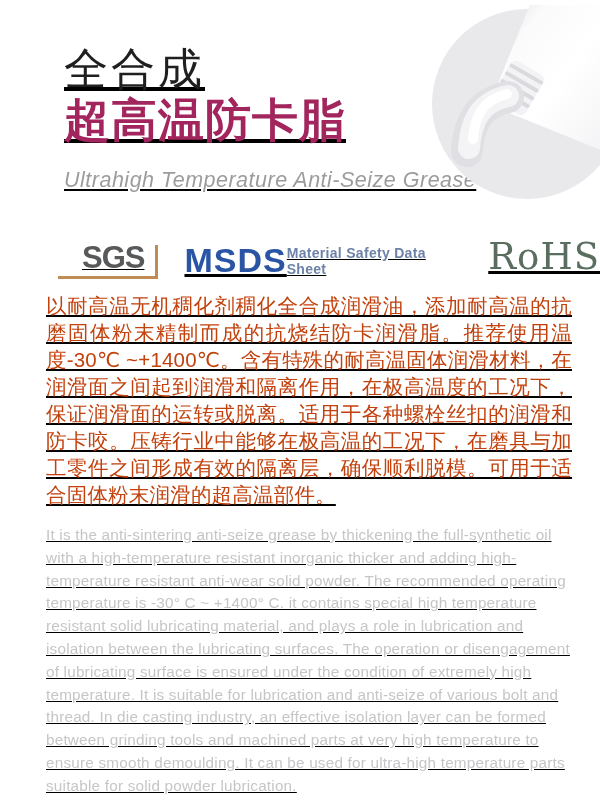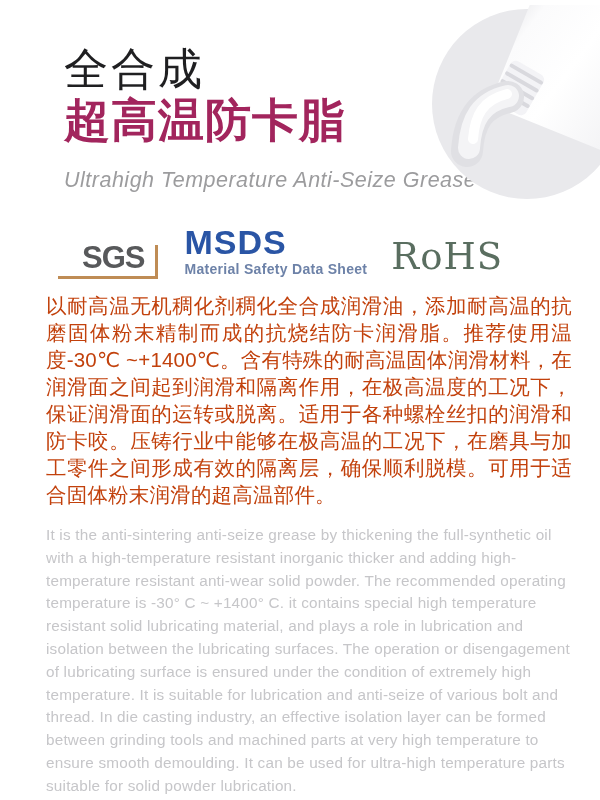--- a/index.html
+++ b/index.html
@@ -3,20 +3,21 @@
 <meta charset="utf-8">
 <style>
   html,body{margin:0;padding:0;background:#ffffff;}
   .page{
     position:relative;
     width:600px;height:800px;
     background:#ffffff;
     overflow:hidden;
     font-family:"Liberation Sans","DejaVu Sans",sans-serif;
     box-sizing:border-box;
+    text-decoration:underline;
   }
   
   .photo{
     position:absolute;
     top:5px;right:-24px;
     width:204px;height:200px;
     pointer-events:none;
   }
   
   .head{
@@ -57,21 +58,21 @@
   }
   .sgs-rule-h{
     position:absolute;left:0;right:1px;bottom:0;
     height:3px;background:#bf8c55;
   }
   .sgs-rule-v{
     position:absolute;right:0;bottom:0;
     width:3px;height:34px;background:#bf8c55;
   }
   .cert-msds{
-    display:flex;flex-direction:column;align-items:flex-start;
+    display:flex;flex-direction:row;align-items:flex-start;
     margin-right:24px;padding-bottom:2px;
   }
   .msds-text{
     font-size:34px;font-weight:700;
     color:#2a55a5;letter-spacing:1px;line-height:1;
   }
   .msds-tagline{
     font-size:14px;color:#6d82a8;
     letter-spacing:.3px;margin-top:2px;font-weight:700;
   }

